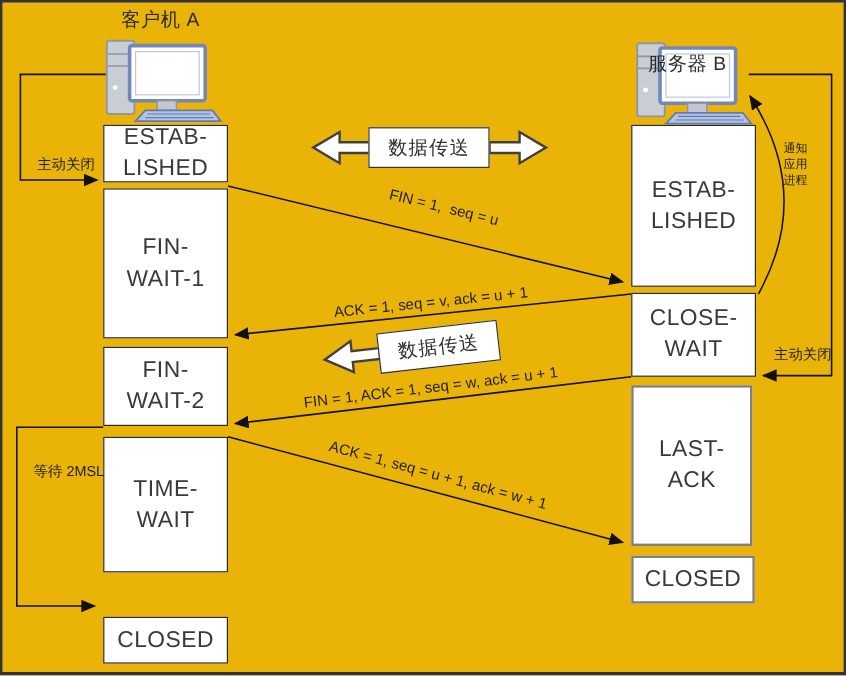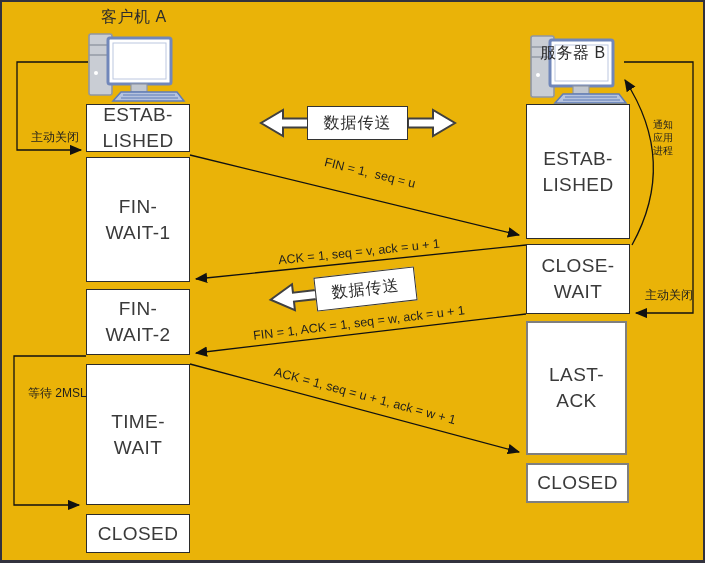--- a/index.html
+++ b/index.html
@@ -80,21 +80,21 @@
 
   <div class="abs title" style="left:99px;top:5px;">客户机 A</div>
   <div class="abs title" style="left:538px;top:9px;margin-top:32px;">服务器 B</div>
 
   <div class="state-box" style="left:84px;top:102px;width:104px;height:48px;">ESTAB-
 LISHED</div>
   <div class="state-box" style="left:84px;top:155px;width:104px;height:125px;">FIN-
 WAIT-1</div>
   <div class="state-box" style="left:84px;top:287px;width:104px;height:66px;">FIN-
 WAIT-2</div>
-  <div class="state-box" style="left:84px;top:362px;width:104px;height:141px;">TIME-
+  <div class="state-box" style="left:84px;top:362px;width:104px;height:113px;">TIME-
 WAIT</div>
   <div class="state-box" style="left:84px;top:512px;width:104px;height:39px;">CLOSED</div>
 
   <div class="state-box" style="left:524px;top:102px;width:104px;height:135px;">ESTAB-
 LISHED</div>
   <div class="state-box" style="left:524px;top:242px;width:104px;height:70px;">CLOSE-
 WAIT</div>
   <div class="state-box gray" style="left:524px;top:319px;width:101px;height:134px;">LAST-
 ACK</div>
   <div class="state-box gray" style="left:524px;top:461px;width:103px;height:40px;">CLOSED</div>

